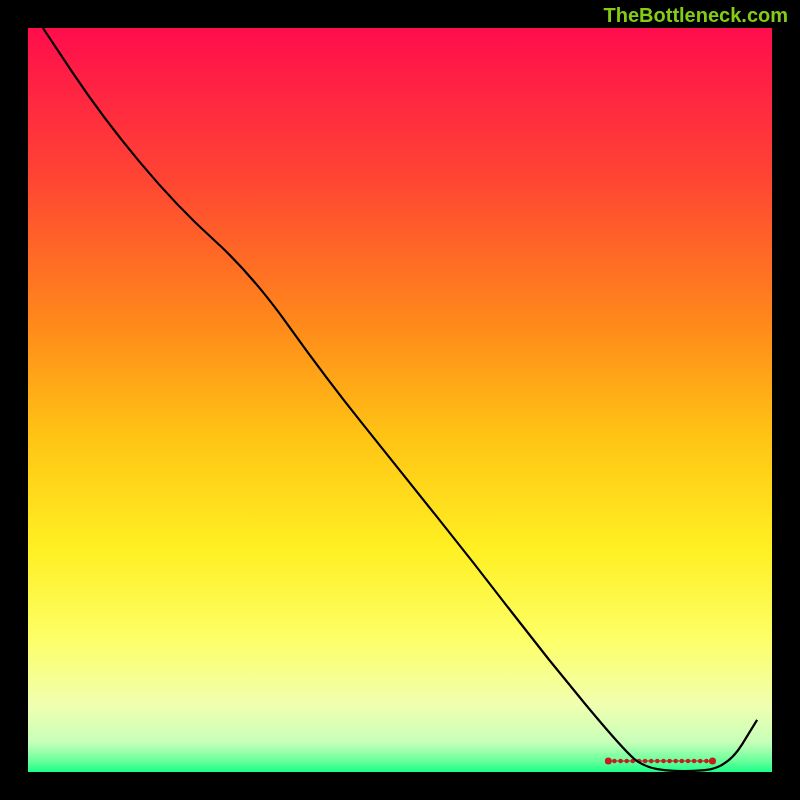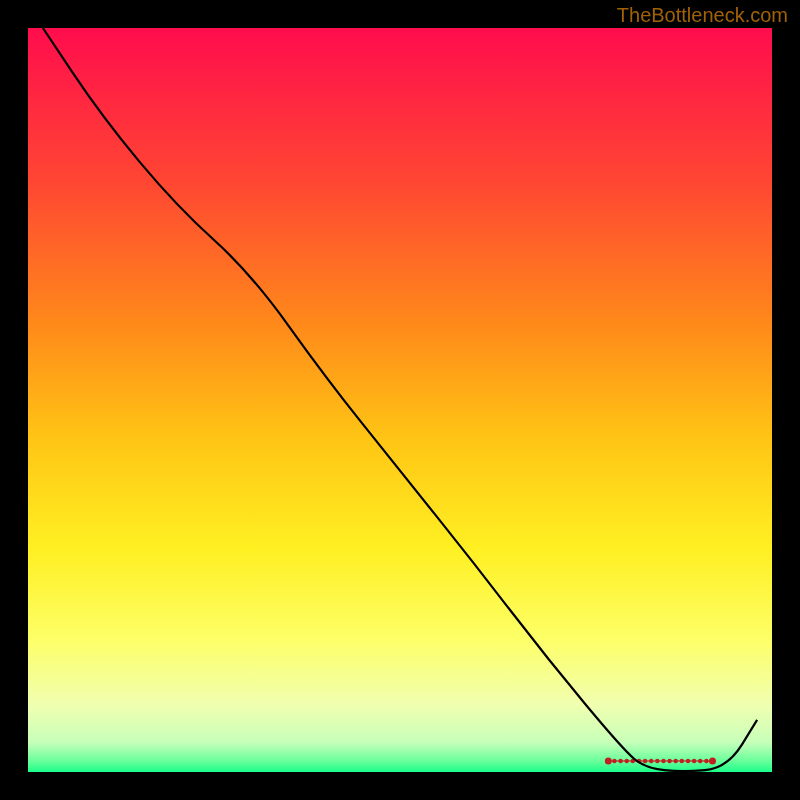--- a/index.html
+++ b/index.html
@@ -8,23 +8,23 @@
   height: 800px;
   background: #000;
   position: relative;
   font-family: Arial, sans-serif;
   overflow: hidden;
 }
 .watermark {
   position: absolute;
   top: 4px;
   right: 12px;
-  color: #a16207;
+  color: #84cc16;
   font-size: 20px;
-  font-weight: 400;
+  font-weight: 700;
   z-index: 10;
 }
 .plot-area {
   position: absolute;
   top: 28px;
   left: 28px;
   width: 744px;
   height: 744px;
 }
 .plot-area svg {

